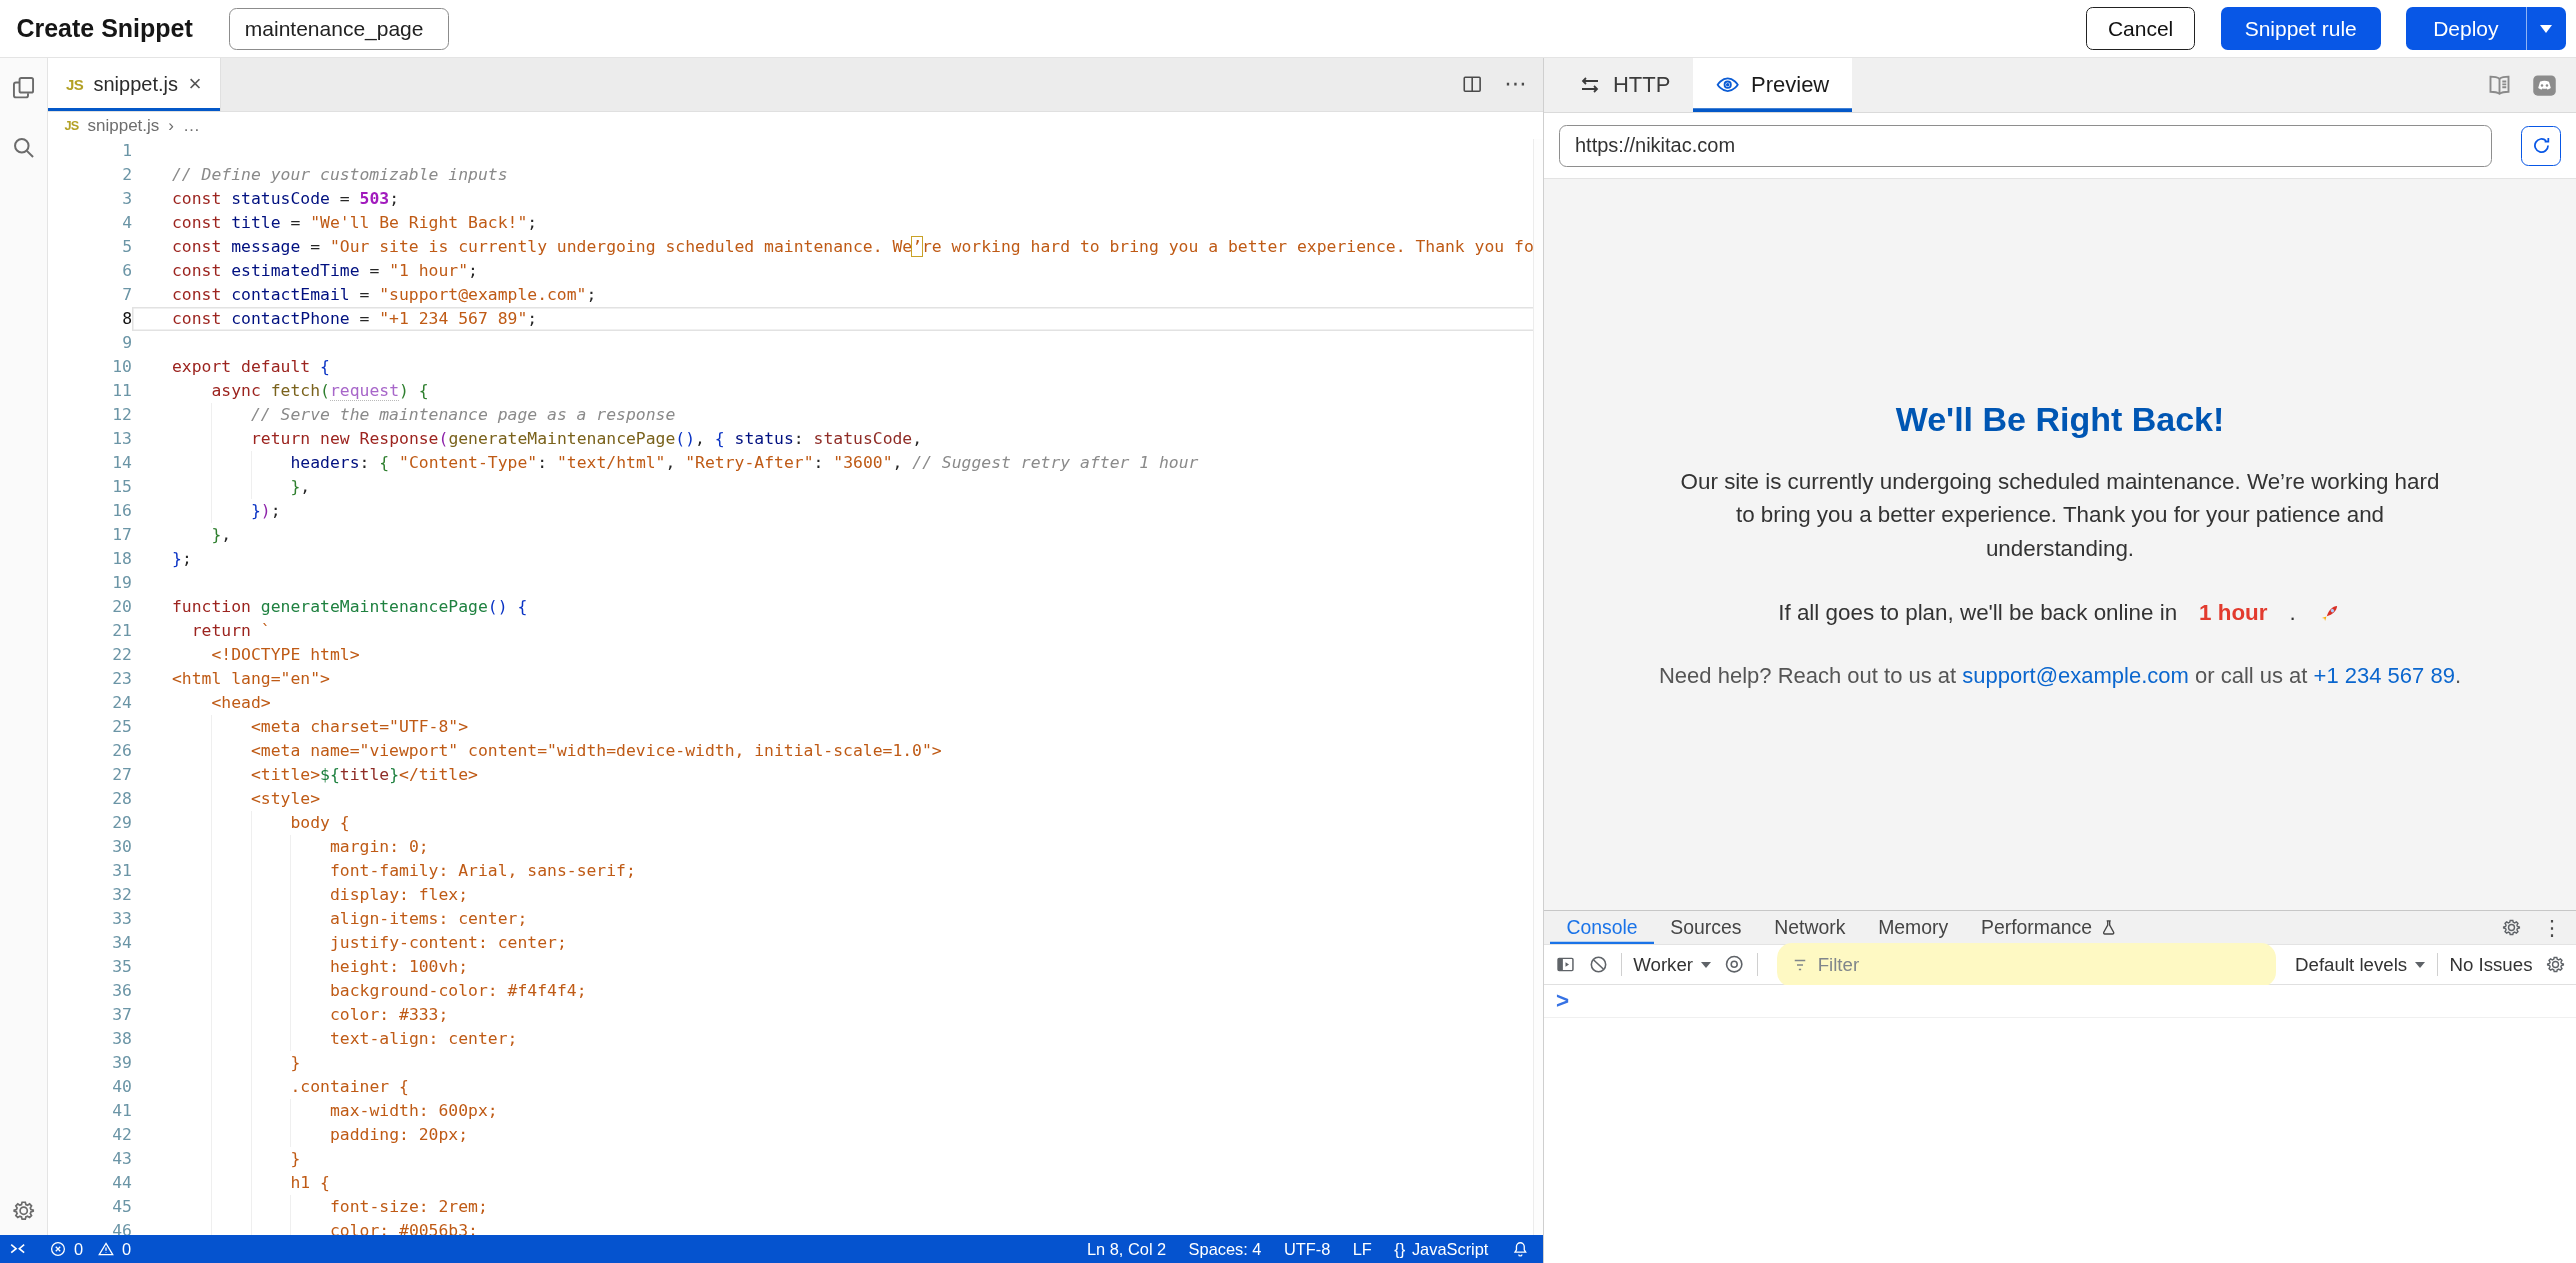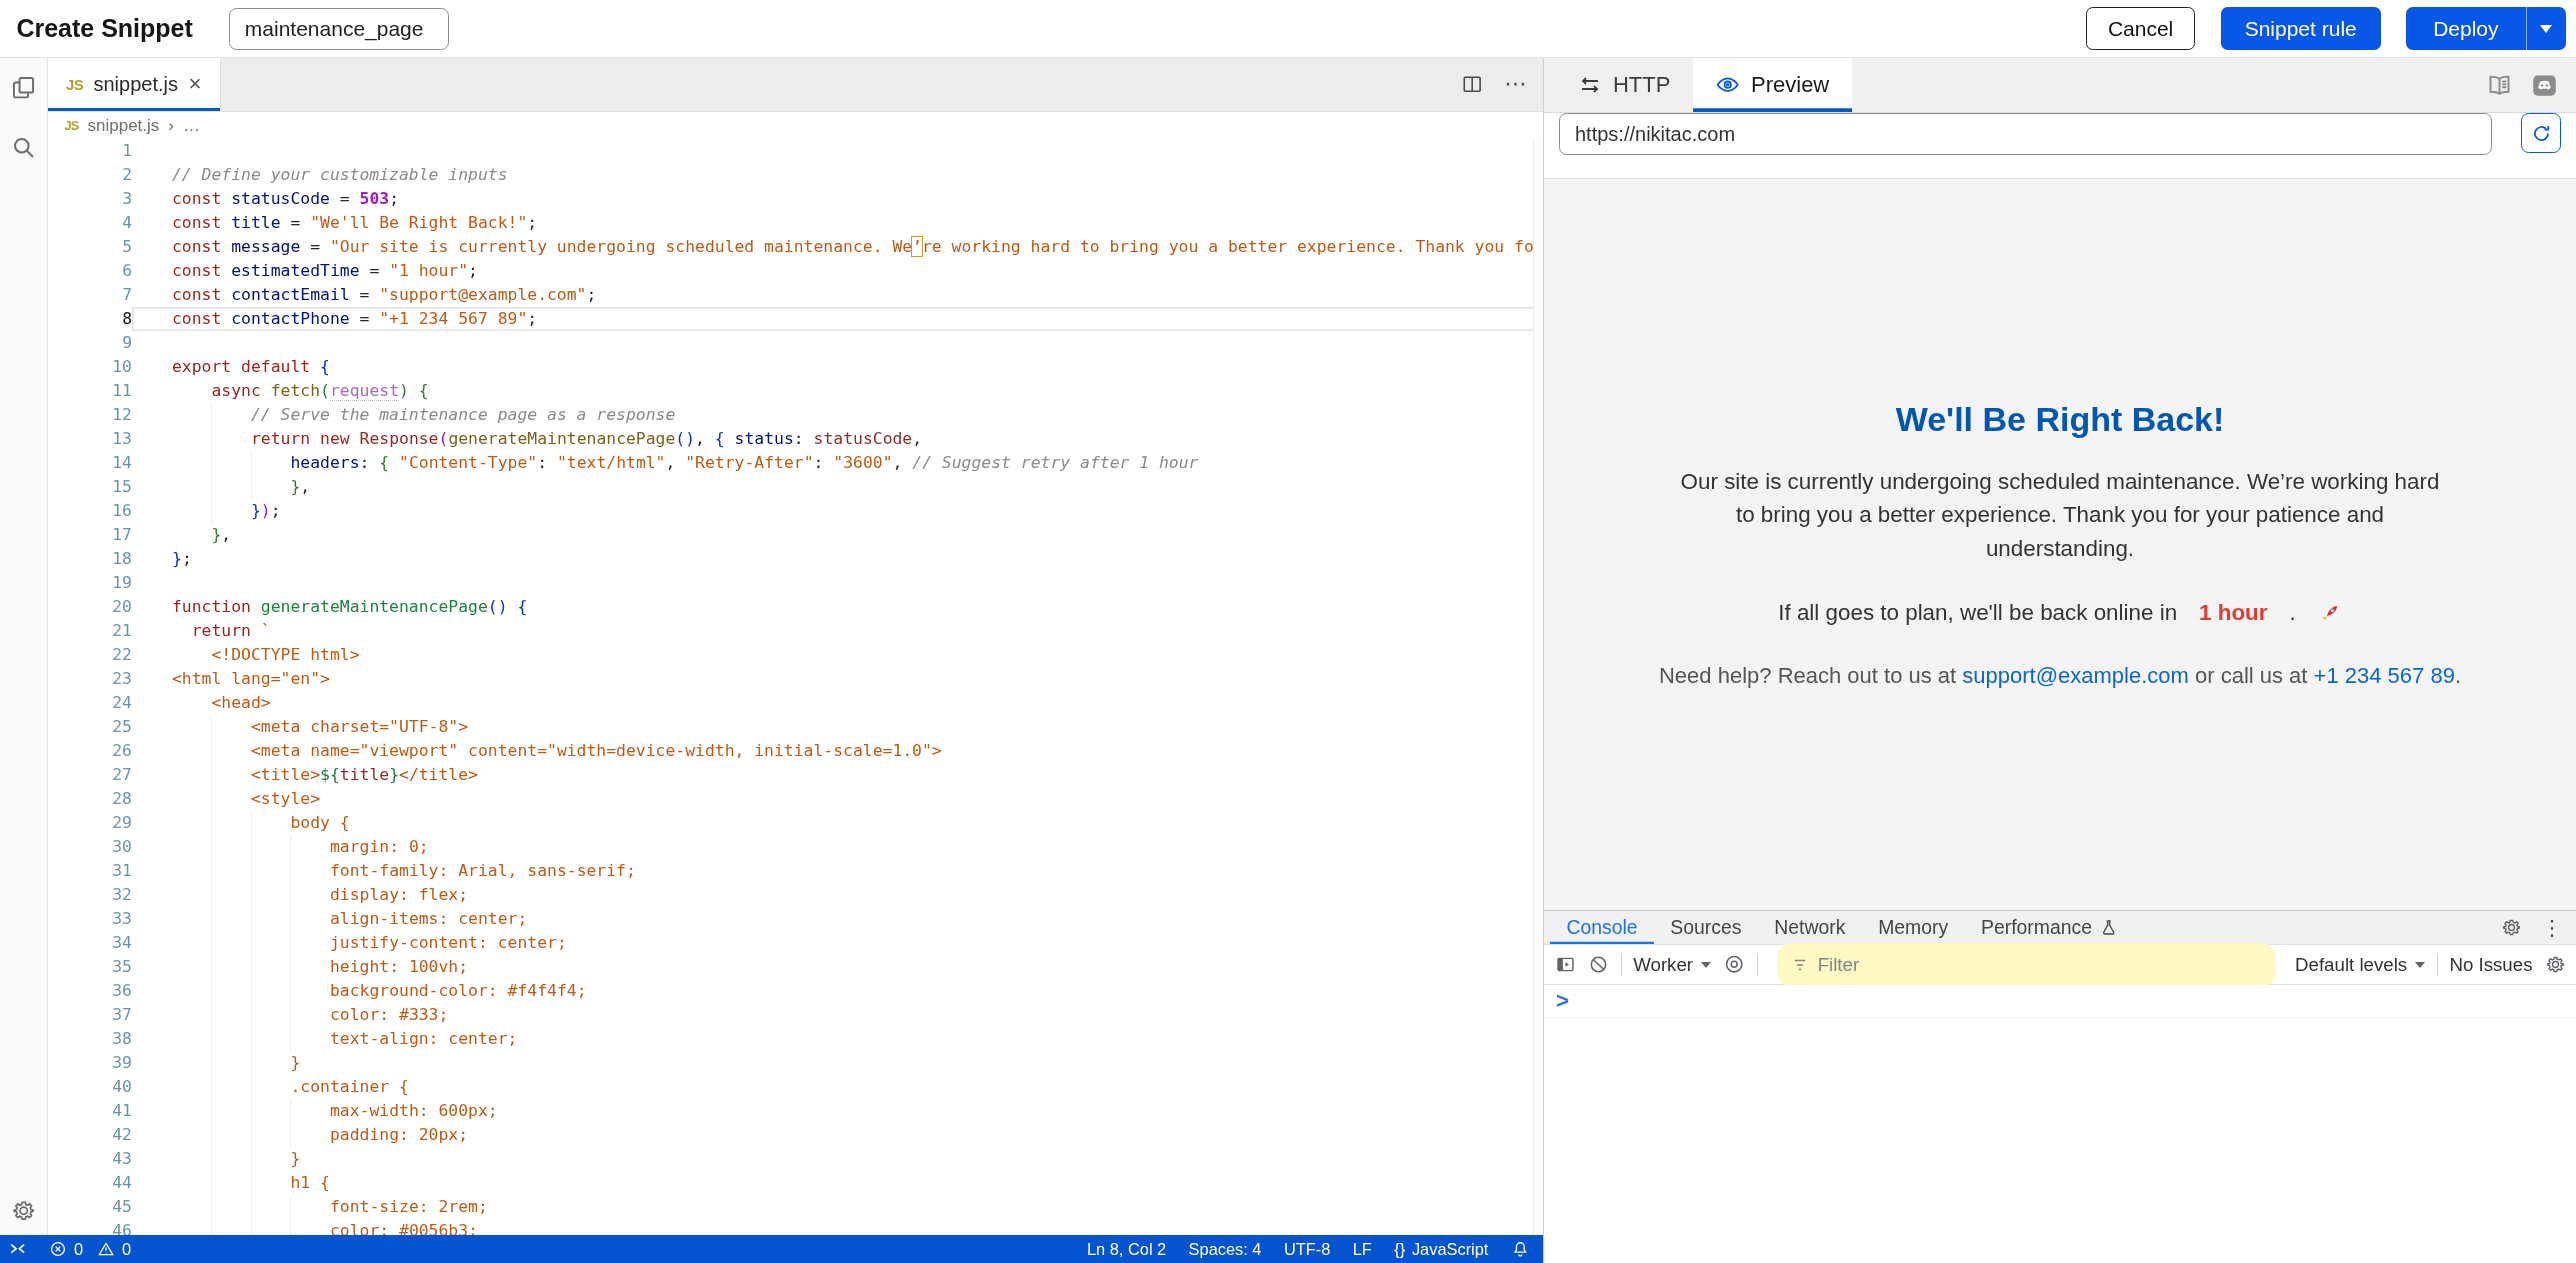--- a/index.html
+++ b/index.html
@@ -65,21 +65,21 @@
   .sb-group{display:flex; align-items:center; gap:6.7px;}
   .statusbar .spacer{flex:1;}
   .statusbar svg{display:block;}
 
   
   .right-pane{flex:1; display:flex; flex-direction:column; min-width:0;}
   .rp-tabs{height:55px; flex:0 0 55px; background:#f0f0f0; border-bottom:0.7px solid #dadada; display:flex; align-items:stretch; padding-left:12px;}
   .rp-tab{display:flex; align-items:center; gap:10.5px; padding:0 22.4px; font-size:22px; color:#3c3c3c; cursor:pointer;}
   .rp-tab.active{background:#fff; box-shadow:inset 0 -3.7px 0 var(--tabline); color:#1b1b1b;}
   .rp-tabs-right{margin-left:auto; display:flex; align-items:center; gap:18px; padding-right:18px; color:#7a7a7a;}
-  .urlrow{height:66px; flex:0 0 66px; background:#fff; display:flex; align-items:flex-start; gap:29px; padding:0 15px; border-bottom:0.7px solid #e3e3e3;}
+  .urlrow{height:66px; flex:0 0 66px; background:#fff; display:flex; align-items:center; gap:29px; padding:0 15px; border-bottom:0.7px solid #e3e3e3;}
   .url-input{flex:1; height:42px; border:1.5px solid #8e8e8e; border-radius:7.5px; font-size:20px; color:#333; padding:0 15px; font-family:"Liberation Sans",sans-serif;}
   .refresh-btn{width:40px; height:40px; border:1.9px solid var(--accent); border-radius:7.5px; background:#fff; display:flex; align-items:center; justify-content:center; color:var(--accent); cursor:pointer;}
 
   .viewport{flex:1; background:#f4f4f4; display:flex; align-items:center; justify-content:center; min-height:0;}
   .mx-container{max-width:837px; text-align:center; padding:0 15px;}
   .mx-title{color:#0056b3; font-size:34px; font-weight:700; margin-bottom:25.4px;}
   .mx-msg{color:#333; font-size:22.4px; line-height:1.5; max-width:777px; margin:0 auto 34px;}
   .mx-eta{color:#333; font-size:22.4px; margin-bottom:37px; display:flex; align-items:center; justify-content:center; gap:22px;}
   .mx-eta b{color:#e23b2e;}
   .mx-help{color:#555; font-size:22px;}

